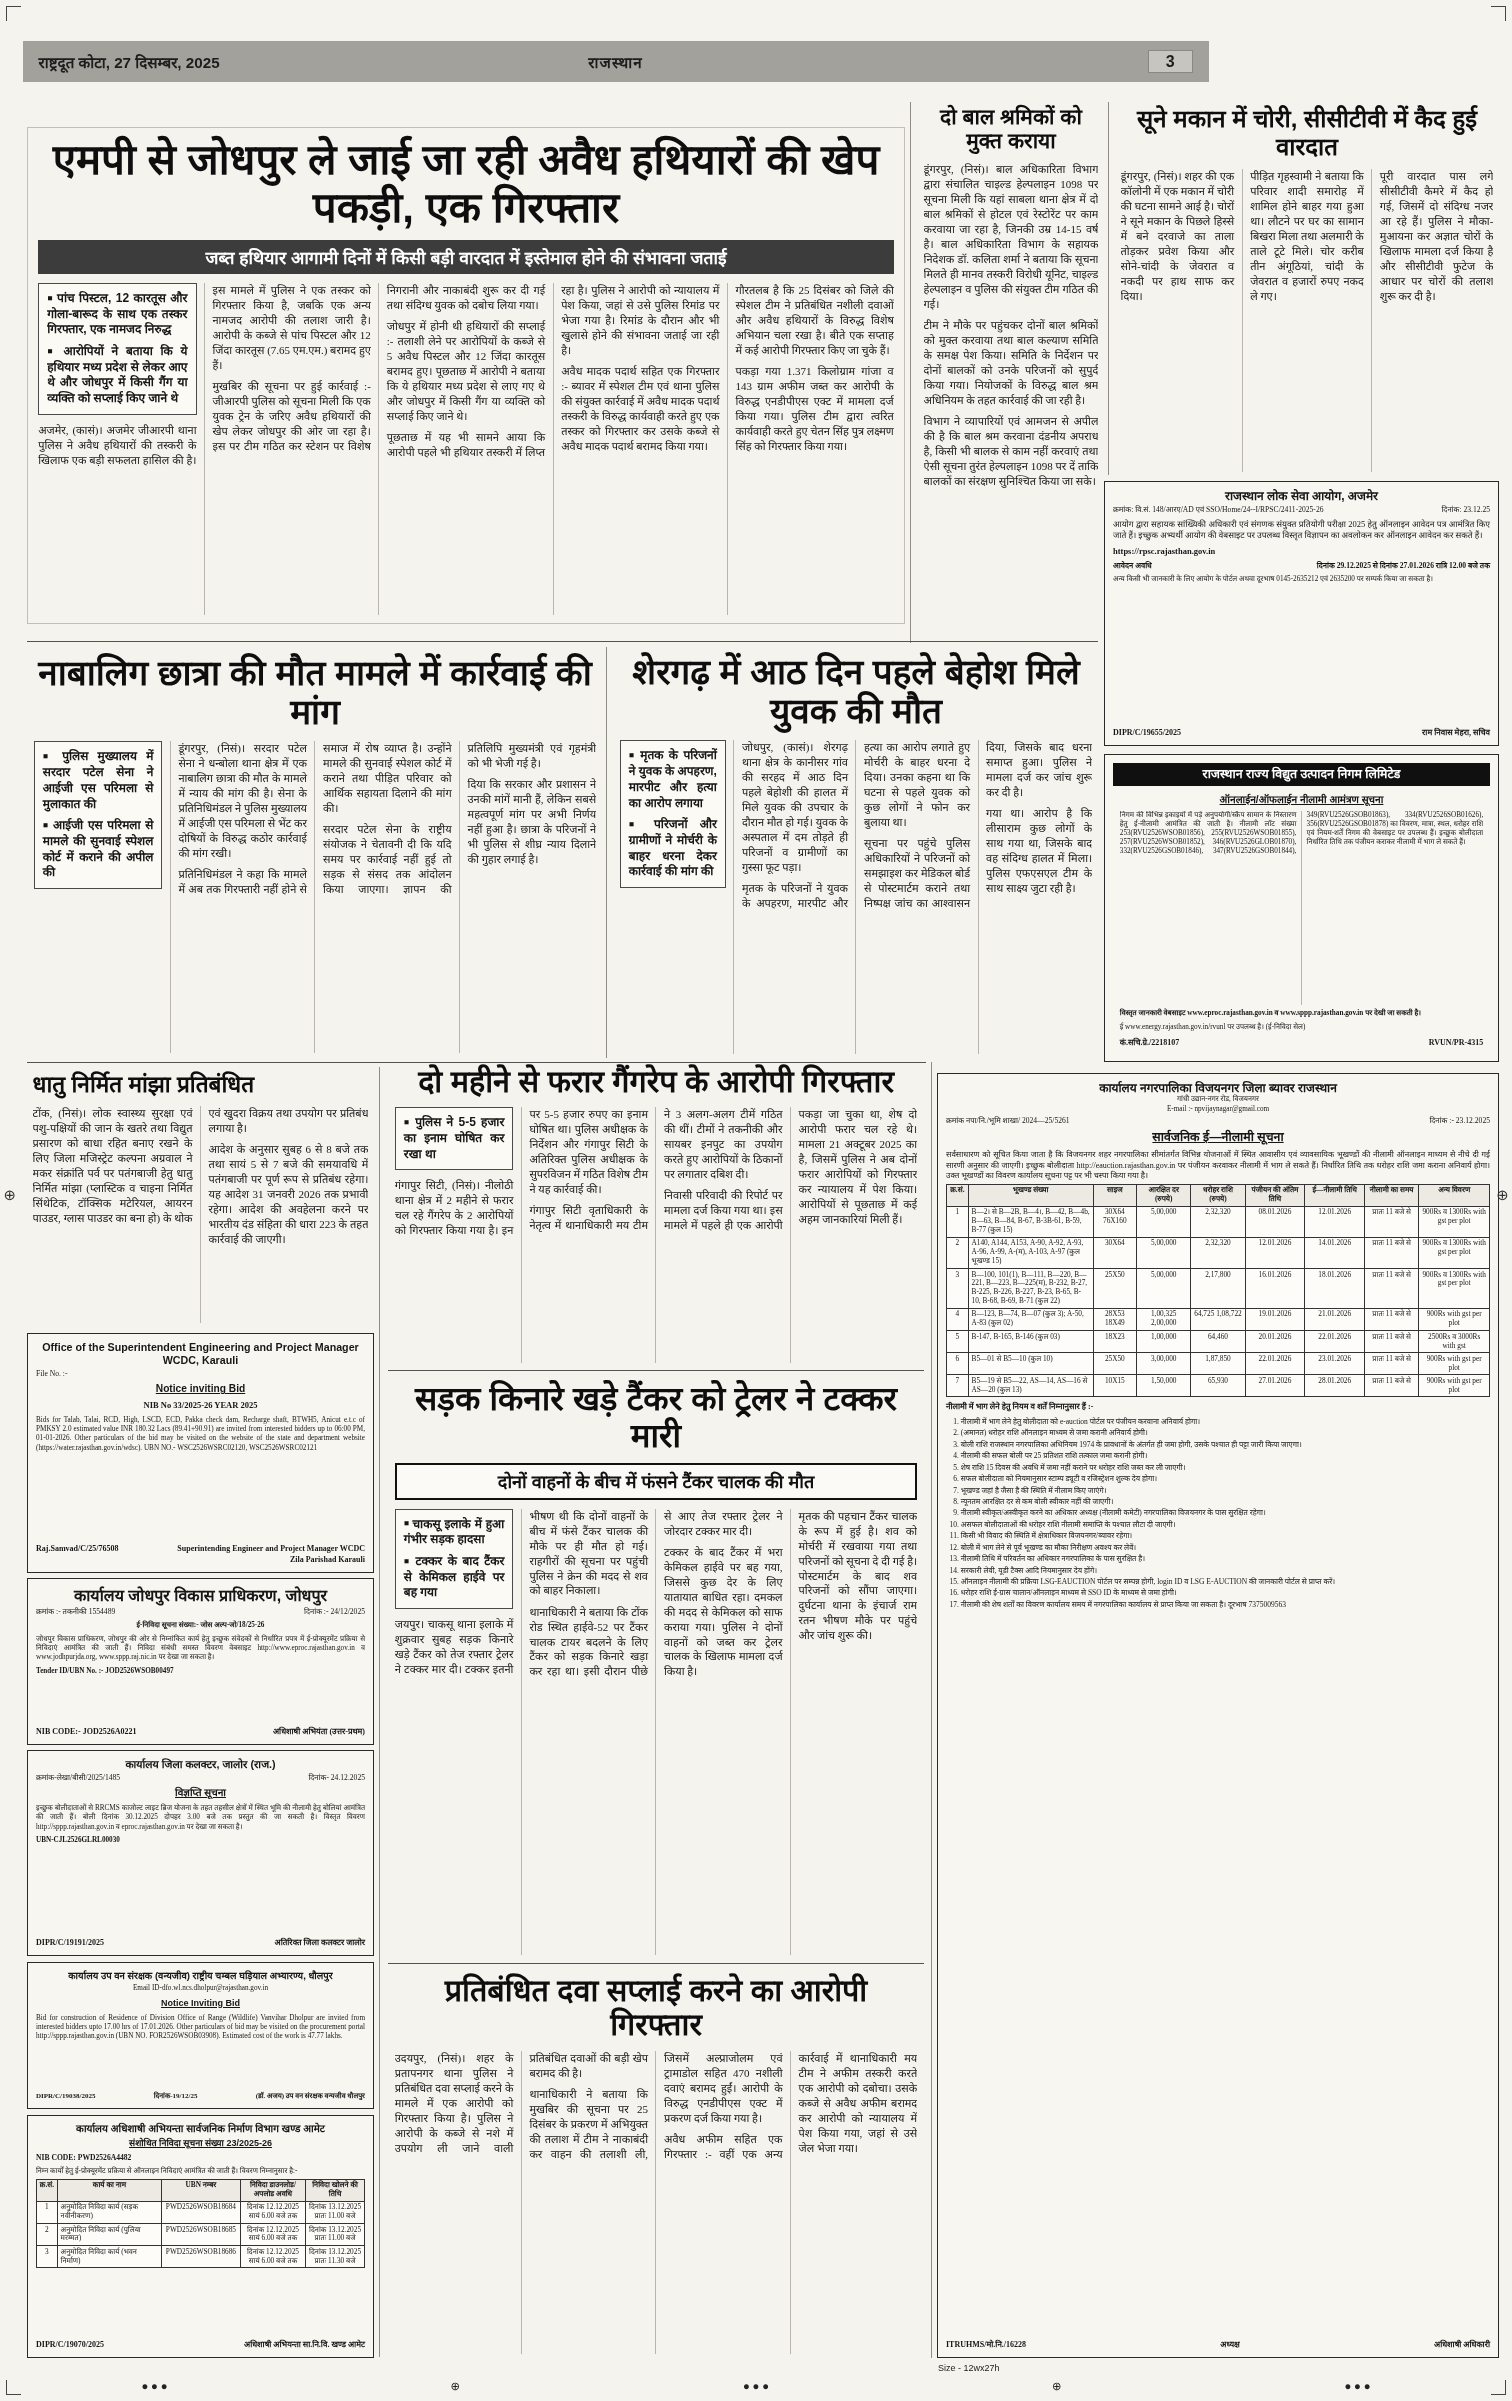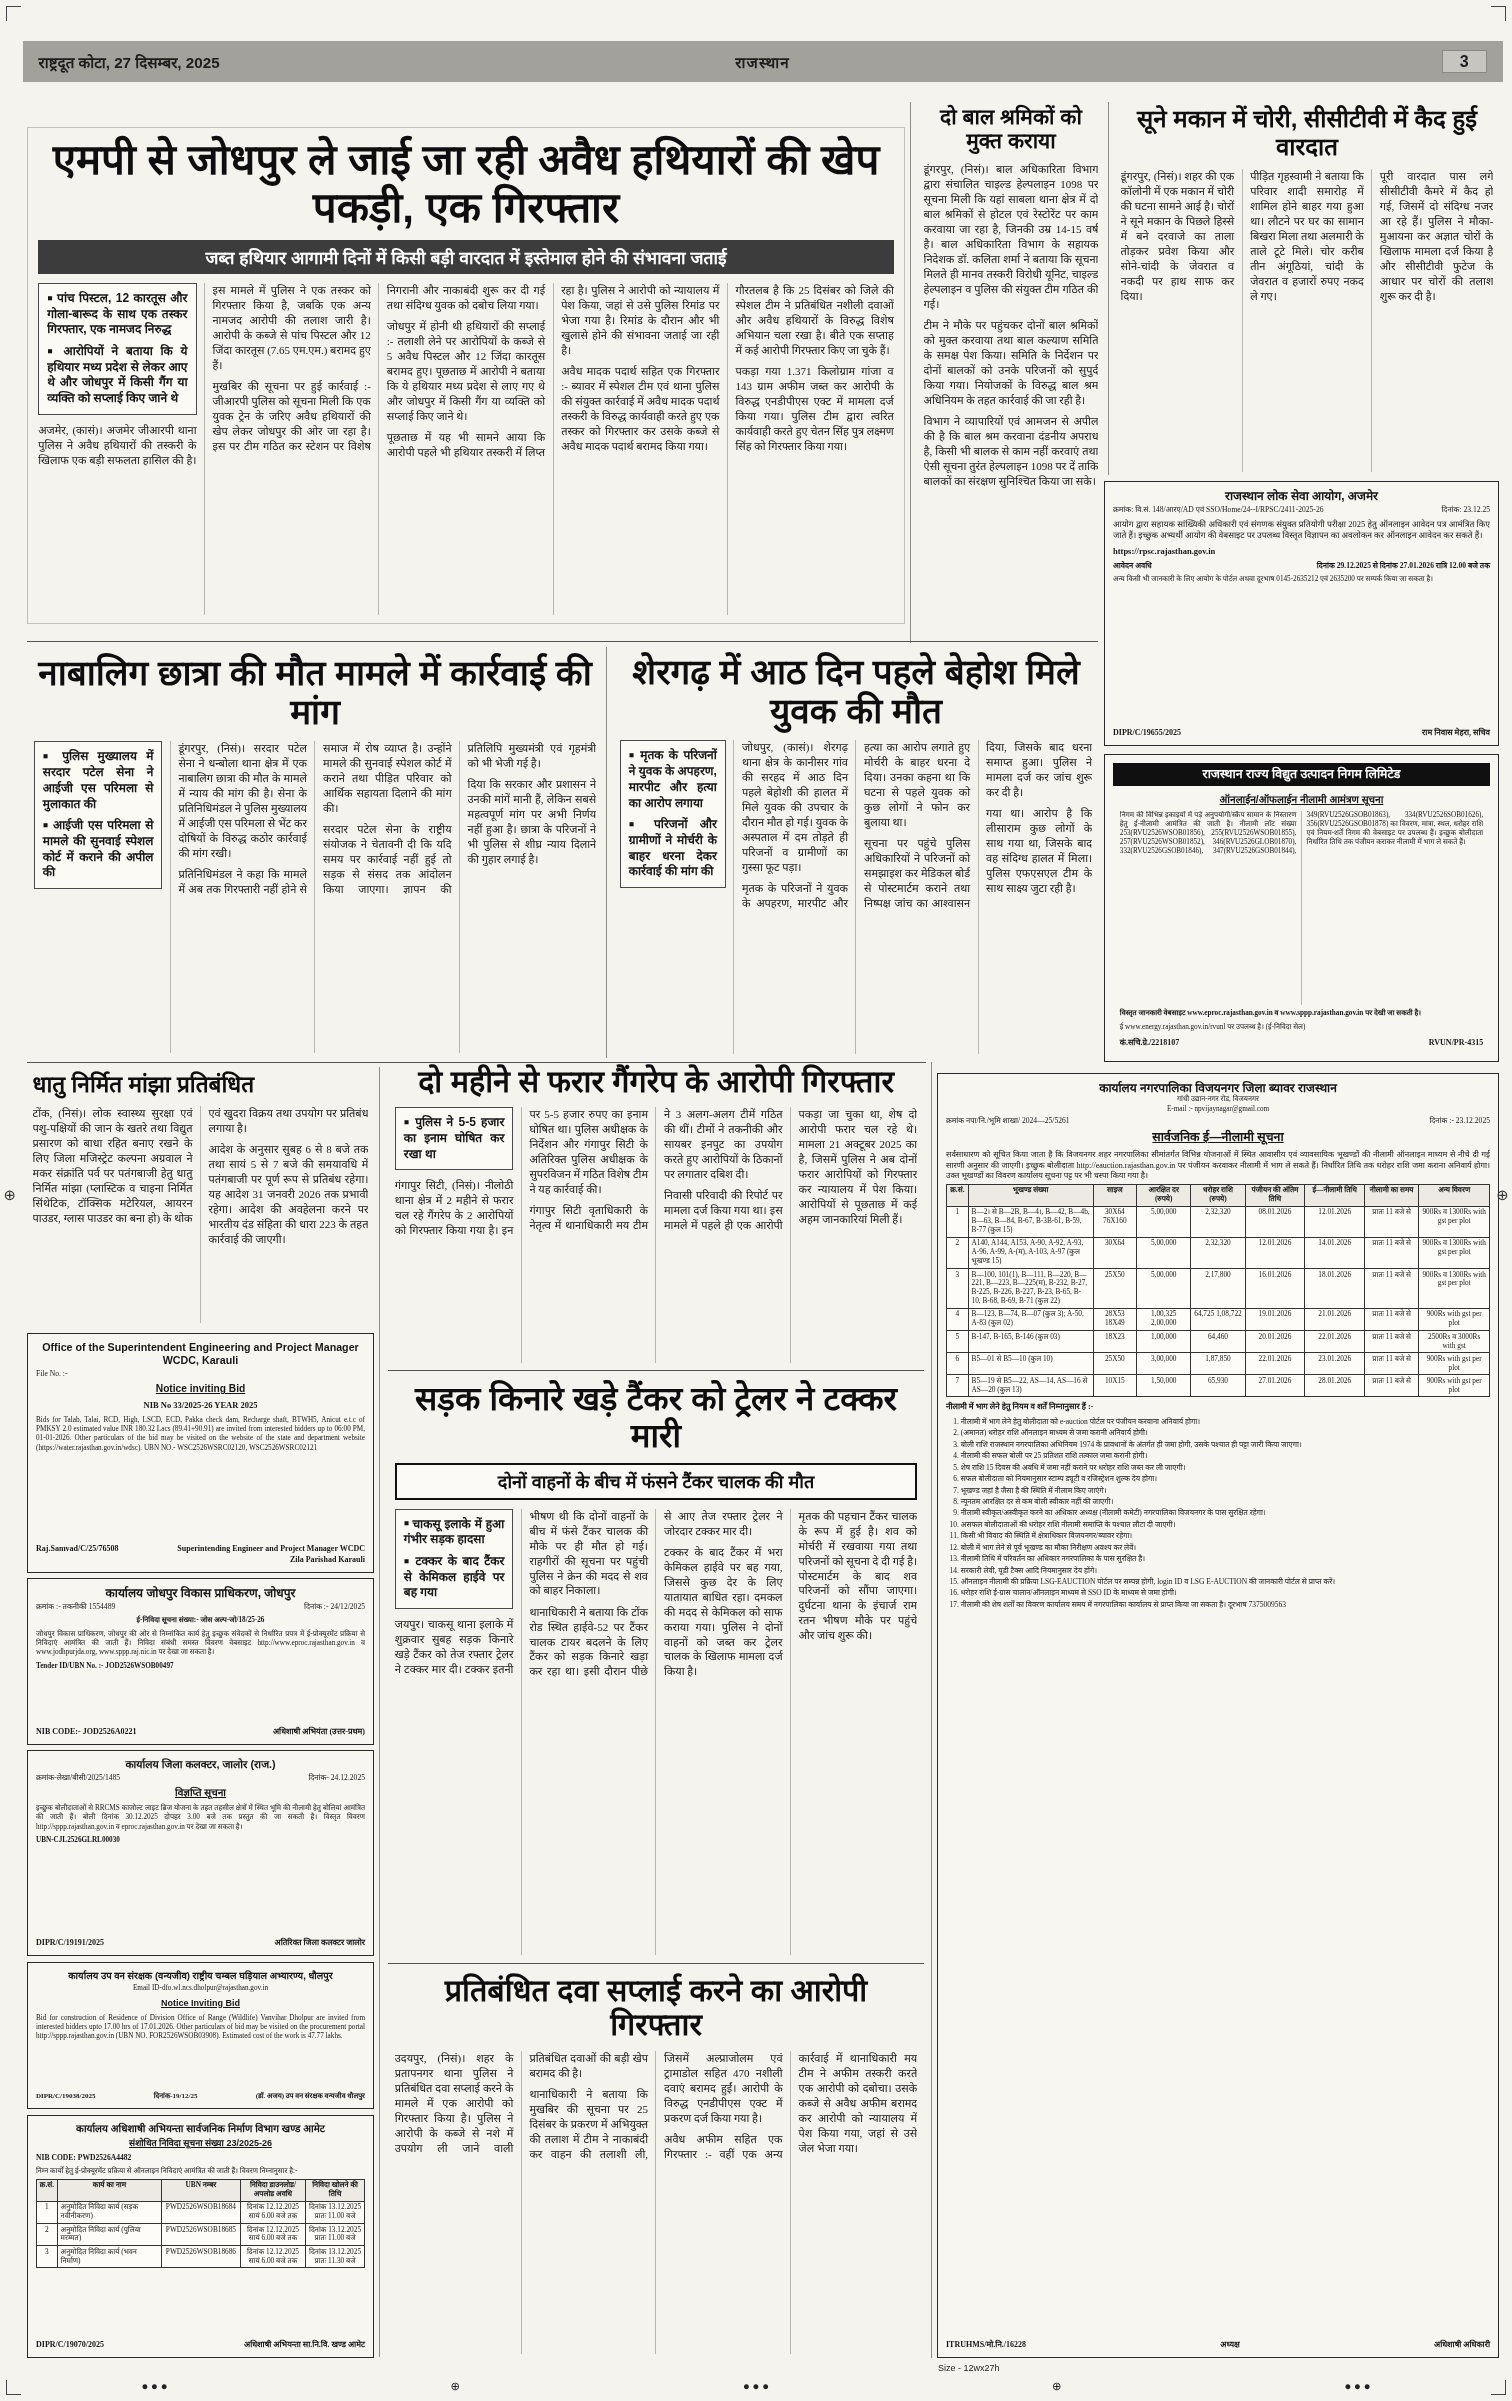--- a/index.html
+++ b/index.html
@@ -72,21 +72,21 @@
 </head>
 <body>
 
 <div class="sheet">
 
   <div class="crop tl"></div>
   <div class="crop tr"></div>
   <div class="crop bl"></div>
   <div class="crop br"></div>
 
-  <div class="block masthead" style="left:22.6px;top:41px;width:1480px;height:41px;">
+  <div class="block masthead" style="left:22.6px;top:41px;width:1186px;height:41px;">
     <span class="mh-left">राष्ट्रदूत कोटा, 27 दिसम्बर, 2025</span>
     <span class="mh-center">राजस्थान</span>
     <span class="mh-right">
       <span class="pageno">3</span>
     </span>
   </div>
 
   <div class="block article" style="left:27px;top:127px;width:878px;height:497px;border:0.6px solid #c2bfb8;padding:8px 10.2px;">
     <h1 class="hl hl-xxl">एमपी से जोधपुर ले जाई जा रही अवैध हथियारों की खेप पकड़ी, एक गिरफ्तार</h1>
     <div class="kicker">जब्त हथियार आगामी दिनों में किसी बड़ी वारदात में इस्तेमाल होने की संभावना जताई</div>
@@ -236,21 +236,21 @@
     <div class="nt-sub">Notice inviting Bid</div>
     <div class="nt-body nt-bold" style="text-align:center;">NIB No 33/2025-26 YEAR 2025</div>
     <div class="nt-body tiny">Bids for Talab, Talai, RCD, High, LSCD, ECD, Pakka check dam, Recharge shaft, BTWH5, Anicut e.t.c of PMKSY 2.0 estimated value INR 180.32 Lacs (89.41+90.91) are invited from interested bidders up to 06:00 PM, 01-01-2026. Other particulars of the bid may be visited on the website of the state and department website (https://water.rajasthan.gov.in/wdsc). UBN NO.- WSC2526WSRC02120, WSC2526WSRC02121</div>
     <div class="nt-foot">
       <span>Raj.Samvad/C/25/76508</span>
       <span style="text-align:right;max-width:60%;">Superintending Engineer and Project Manager WCDC Zila Parishad Karauli</span>
     </div>
   </div>
 
   <div class="block notice" style="left:27px;top:1578px;width:347px;height:167px;">
-    <div class="nt-head" style="font-size:12px;">कार्यालय जोधपुर विकास प्राधिकरण, जोधपुर</div>
+    <div class="nt-head" style="font-size:16px;">कार्यालय जोधपुर विकास प्राधिकरण, जोधपुर</div>
     <div class="nt-meta">
       <span>क्रमांक :- तकनीकी 1554489</span>
       <span>दिनांक :- 24/12/2025</span>
     </div>
     <div class="nt-body nt-bold tiny" style="text-align:center;">ई-निविदा सूचना संख्या:- जोस अल्प-जो/18/25-26</div>
     <div class="nt-body tiny">जोधपुर विकास प्राधिकरण, जोधपुर की ओर से निम्नांकित कार्य हेतु इच्छुक संवेदकों से निर्धारित प्रपत्र में ई-प्रोक्यूरमेंट प्रक्रिया से निविदाएं आमंत्रित की जाती हैं। निविदा संबंधी समस्त विवरण वेबसाइट http://www.eproc.rajasthan.gov.in व www.jodhpurjda.org, www.sppp.raj.nic.in पर देखा जा सकता है।</div>
     <div class="nt-body tiny nt-bold">Tender ID/UBN No. :- JOD2526WSOB00497</div>
     <div class="nt-foot">
       <span>NIB CODE:- JOD2526A0221</span>
       <span>अधिशाषी अभियंता (उत्तर-प्रथम)</span>

